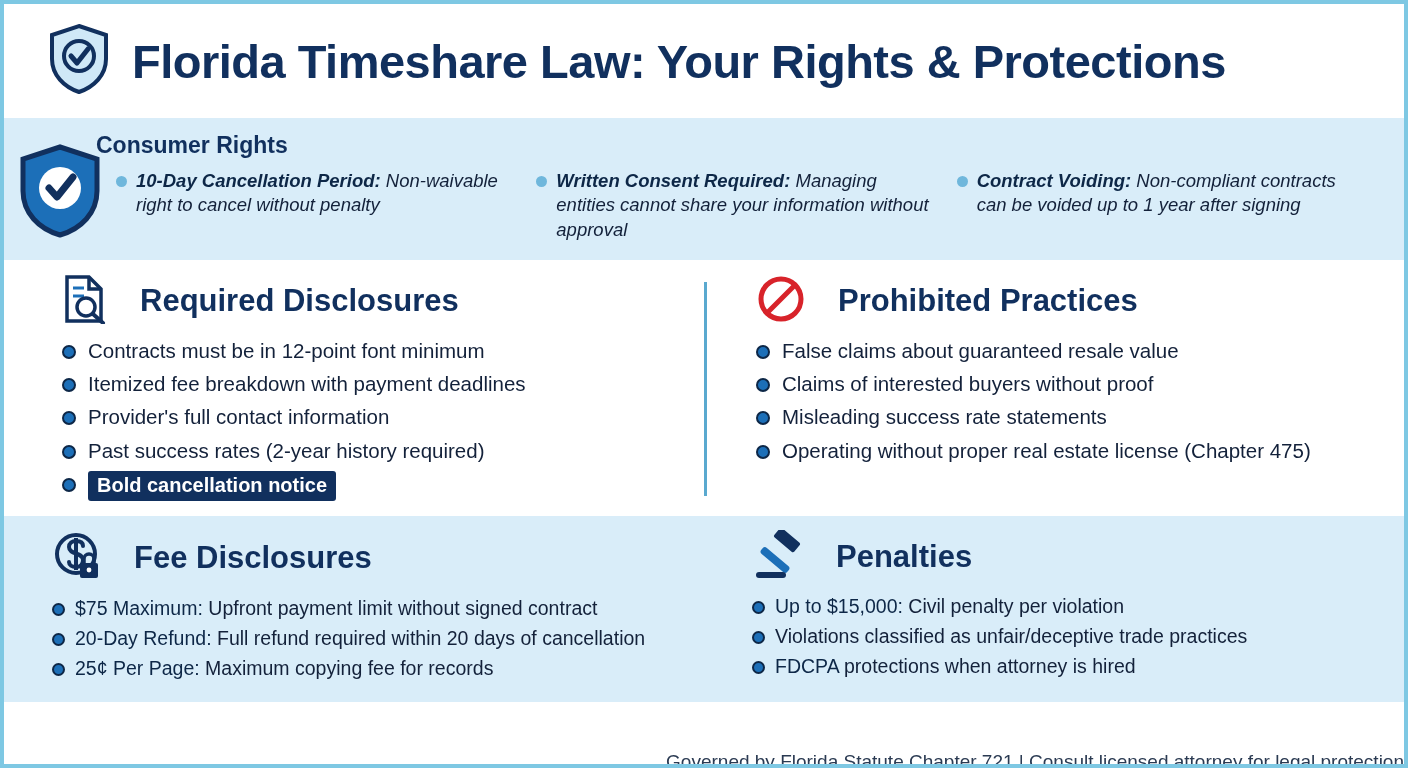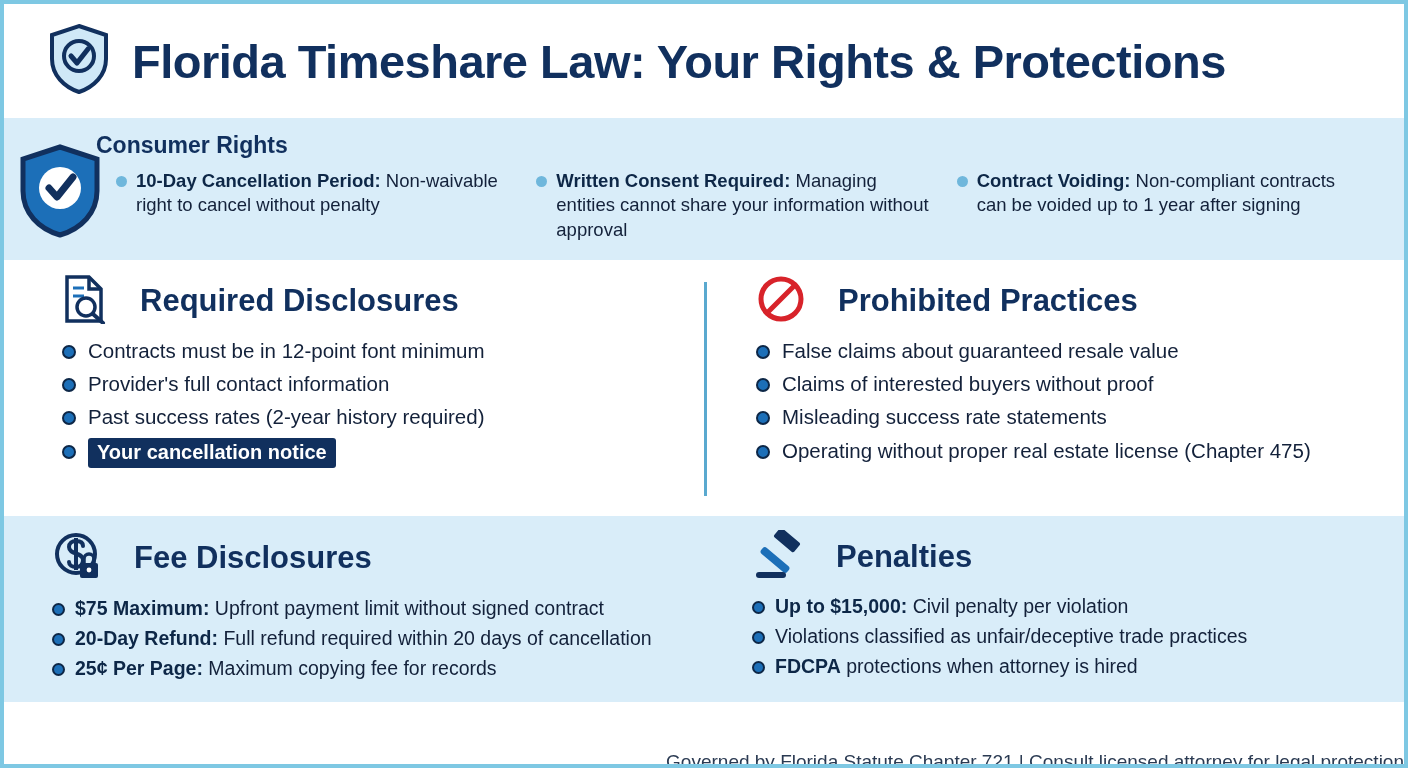--- a/index.html
+++ b/index.html
@@ -62,20 +62,21 @@
   }
   .rights-heading {
     font-size: 23px;
     font-weight: bold;
     color: #11305e;
     margin: 2px 0 10px 92px;
   }
   .rights-cols {
     display: flex;
     gap: 3px;
+    font-style: italic;
   }
   .rights-col {
     display: flex;
     align-items: flex-start;
     width: 33.33%;
     padding-right: 18px;
     box-sizing: border-box;
   }
   .rights-col .dot {
     width: 11px;
@@ -173,21 +174,21 @@
   .band-bottom .col.left { padding-left: 48px; }
   .band-bottom .col.right { padding-left: 48px; }
   .band-bottom .bullets li .bdot {
     width: 13px; height: 13px;
     margin-top: 7px;
     margin-right: 10px;
   }
   .band-bottom .bullets li .btext {
     font-size: 19.5px;
   }
-  .band-bottom .bullets li .btext b { font-weight: bold; color: #0d2747; }
+  .band-bottom .bullets li .btext b { font-weight: normal; color: #0d2747; }
   .band-bottom .bullets li { margin-bottom: 5px; }
 
   
   .footer {
     background: #ffffff;
     height: 64px;
     display: flex;
     align-items: center;
     justify-content: flex-end;
     margin-top: 28px;
@@ -267,29 +268,33 @@
         </span>
         <div class="sec-title">Required Disclosures</div>
       </div>
       <ul class="bullets">
         <li>
             <span class="bdot"></span>
             <span class="btext">Contracts must be in 12-point font minimum</span>
           </li>
         <li>
             <span class="bdot"></span>
+            <span class="btext">Itemized fee breakdown with payment deadlines</span>
+          </li>
+        <li>
+            <span class="bdot"></span>
             <span class="btext">Provider's full contact information</span>
           </li>
         <li>
             <span class="bdot"></span>
             <span class="btext">Past success rates (2-year history required)</span>
           </li>
         <li>
             <span class="bdot"></span>
-            <span class="highlight">Your cancellation notice</span>
+            <span class="highlight">Bold cancellation notice</span>
           </li>
       </ul>
     </div>
 
     <div class="col right">
       <div class="sec-head">
         <span>
           <svg width="50" height="50" viewBox="0 0 50 50">
             <circle cx="25" cy="25" r="20" fill="none" stroke="#d8232a" stroke-width="5"></circle>
             <line x1="11" y1="39" x2="39" y2="11" stroke="#d8232a" stroke-width="5" stroke-linecap="round"></line>

